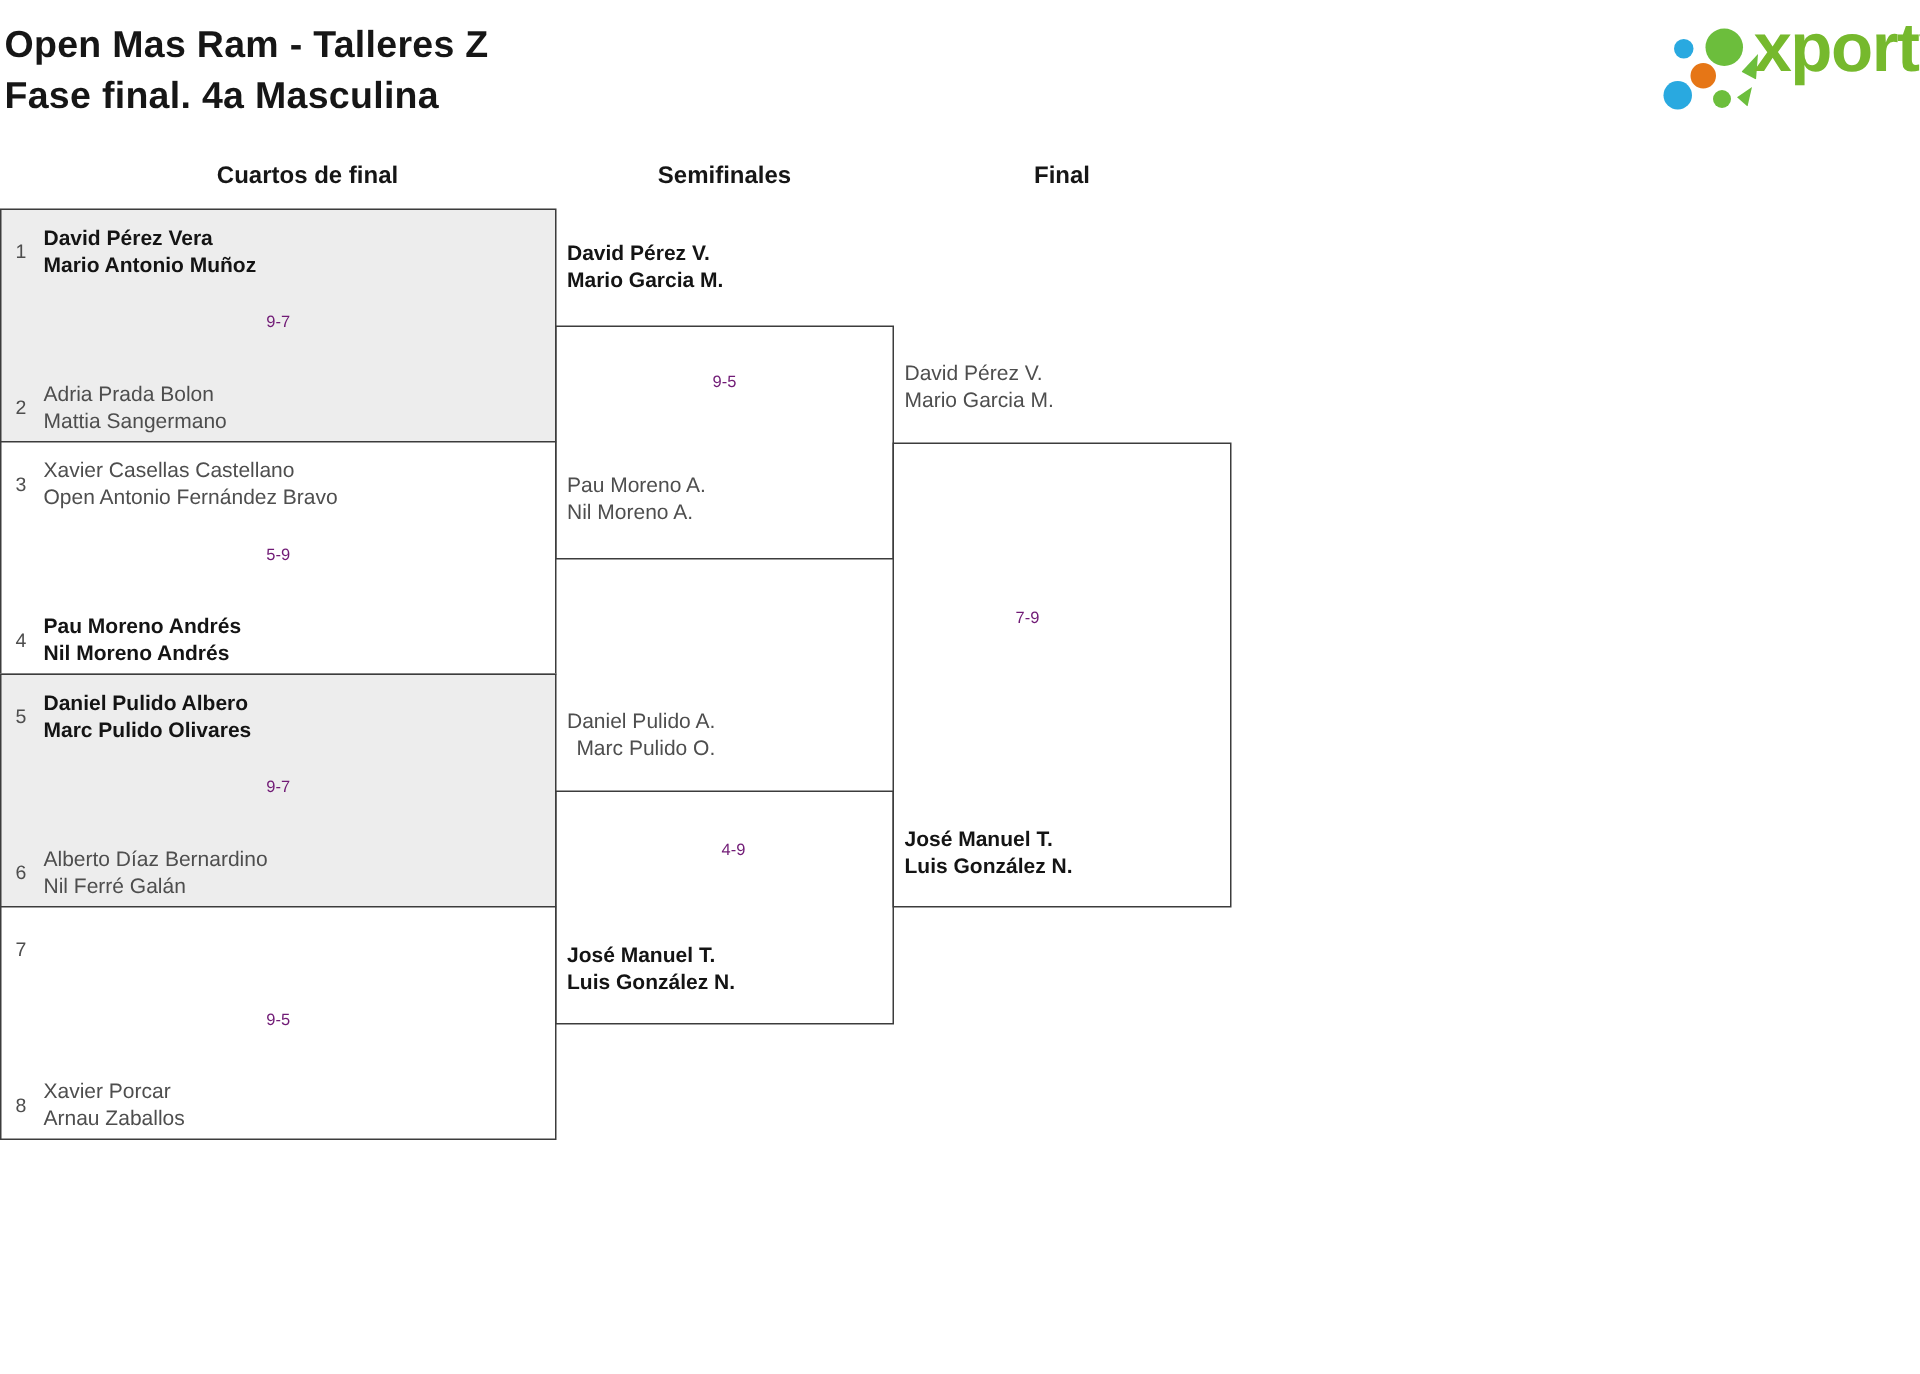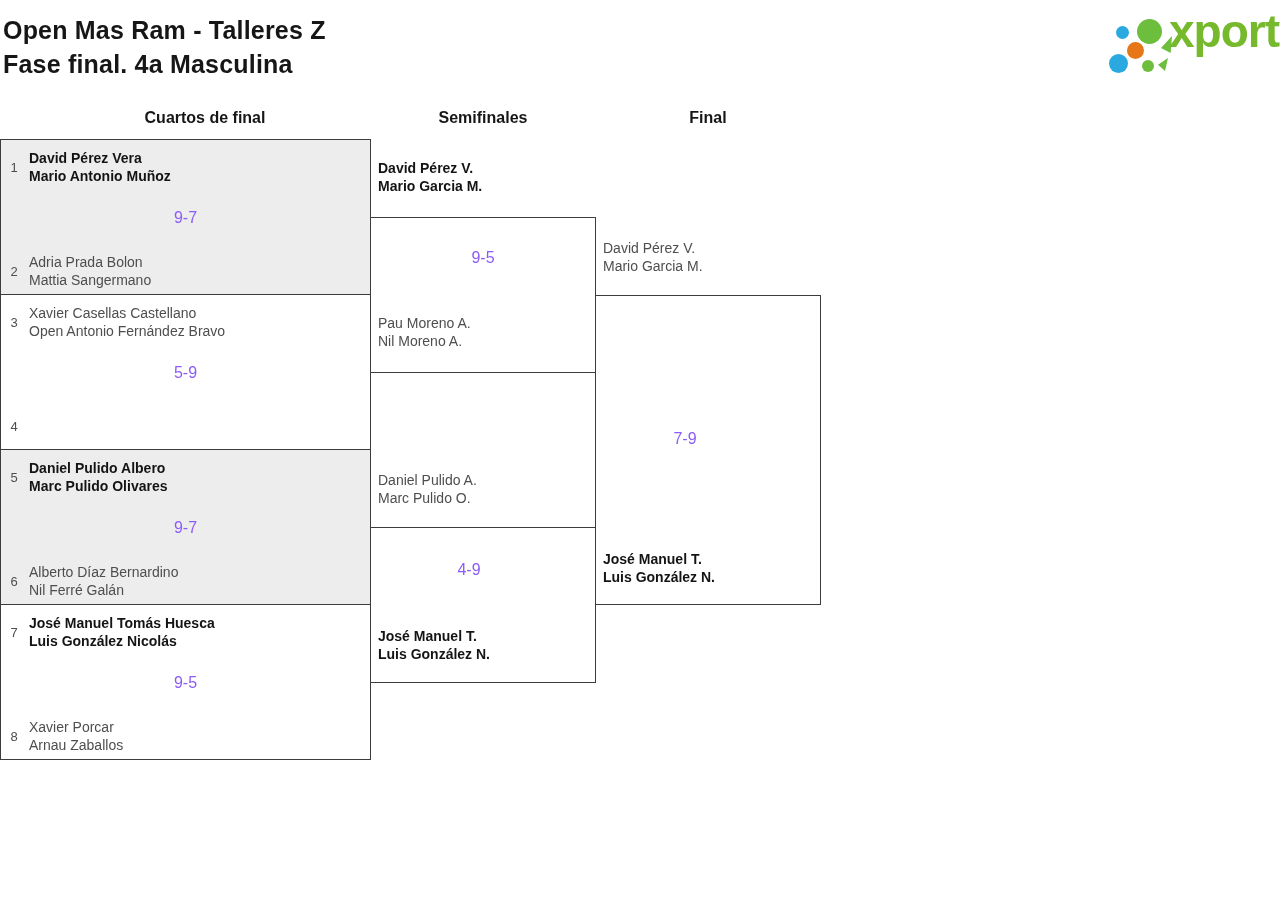--- a/index.html
+++ b/index.html
@@ -38,35 +38,35 @@
   .qf.shaded { background:#ededed; }
   .qf1 { top:127px; } .qf2 { top:282px; } .qf3 { top:437px; } .qf4 { top:592px; }
   .sf  { left:370px; width:226px; height:156px; background:transparent; }
   .sf1 { top:205px; } .sf2 { top:515px; }
   .fbox { left:595px; width:226px; top:283px; height:310px; background:transparent; }
   
   .team { position:absolute; font-size:14px; line-height:18px; color:#4e4e4e; }
   .team.winner { font-weight:700; color:#141414; }
   .seed { position:absolute; left:4px; width:18px; text-align:center;
           font-size:13px; color:#4e4e4e; }
-  .score { position:absolute; text-align:center; font-size:16px; color:#8b5cf6; }
+  .score { position:absolute; text-align:center; font-size:11px; color:#701a75; }
   .qf .team-top    { left:28px; top:9px; }
   .qf .team-bottom { left:28px; top:113px; }
   .qf .seed-top    { top:20px; }
   .qf .seed-bottom { top:124px; }
   .qf .score       { left:0; width:100%; top:69px; }
   
   .lbl-sf1-top { left:378px; top:147px; }
   .sc-sf1      { left:370px; width:226px; top:237px; }
   .lbl-sf1-bot { left:378px; top:302px; }
-  .lbl-sf2-top { left:378px; top:459px; }
-  .sc-sf2      { left:356px; width:226px; top:549px; }
+  .lbl-sf2-top { left:378px; top:459px;text-align:right; }
+  .sc-sf2      { left:376px; width:226px; top:549px; }
   .lbl-sf2-bot { left:378px; top:615px; }
   .lbl-f-top   { left:603px; top:227px; }
-  .sc-f        { left:595px; width:180px; top:418px; }
+  .sc-f        { left:595px; width:180px; top:394px; }
   .lbl-f-bot   { left:603px; top:538px; }
 </style>
 </head>
 <body>
 
 <div class="page">
 
   <div class="title">
     <div>Open Mas Ram - Talleres Z</div>
     <div>Fase final. 4a Masculina</div>
@@ -101,43 +101,43 @@
     <div class="seed seed-bottom">2</div>
   </div>
 
   <div class="box qf qf2">
     <div class="seed seed-top">3</div>
     <div class="team team-top">
       <div>Xavier Casellas Castellano</div>
       <div>Open Antonio Fernández Bravo</div>
     </div>
     <div class="score">5-9</div>
+    <div class="team team-bottom winner">
+      <div>Pau Moreno Andrés</div>
+      <div>Nil Moreno Andrés</div>
+    </div>
     <div class="seed seed-bottom">4</div>
   </div>
 
   <div class="box qf qf3 shaded">
     <div class="seed seed-top">5</div>
     <div class="team team-top winner">
       <div>Daniel Pulido Albero</div>
       <div>Marc Pulido Olivares</div>
     </div>
     <div class="score">9-7</div>
     <div class="team team-bottom">
       <div>Alberto Díaz Bernardino</div>
       <div>Nil Ferré Galán</div>
     </div>
     <div class="seed seed-bottom">6</div>
   </div>
 
   <div class="box qf qf4">
     <div class="seed seed-top">7</div>
-    <div class="team team-top winner">
-      <div>José Manuel Tomás Huesca</div>
-      <div>Luis González Nicolás</div>
-    </div>
     <div class="score">9-5</div>
     <div class="team team-bottom">
       <div>Xavier Porcar</div>
       <div>Arnau Zaballos</div>
     </div>
     <div class="seed seed-bottom">8</div>
   </div>
 
   <div class="box sf sf1"></div>
   <div class="box sf sf2"></div>

